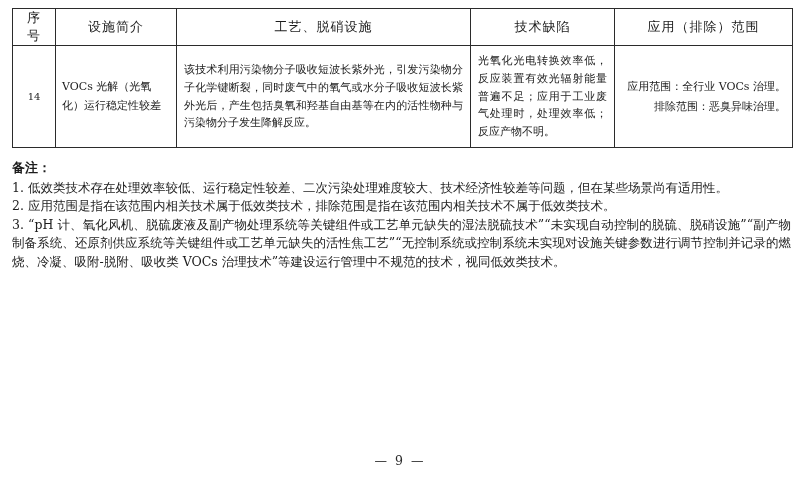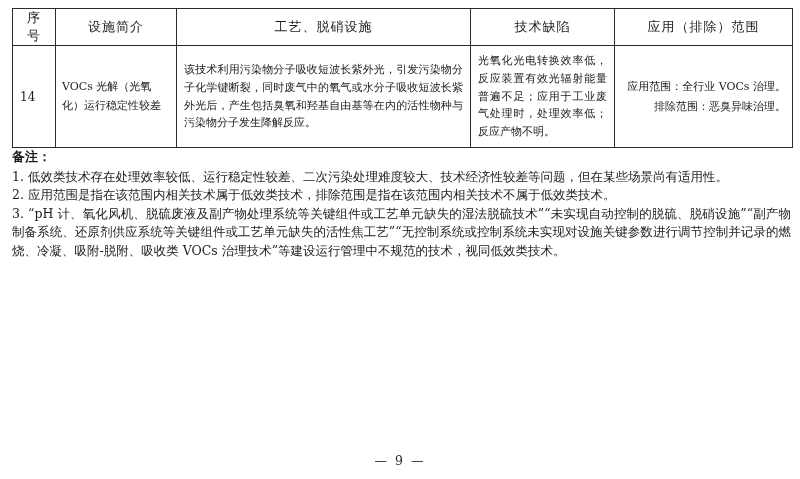--- a/index.html
+++ b/index.html
@@ -33,22 +33,22 @@
     padding: 0 14px;
     letter-spacing: 1px;
   }
   .tech-table td {
     font-size: 11px;
     vertical-align: middle;
     padding: 4px 7px;
     height: 93px;
   }
   td.cell-index {
-    text-align: left;
-    font-size: 12px;
+    text-align: center;
+    font-size: 10px;
   }
   td.cell-name {
     line-height: 1.7;
     text-align: left;
     padding: 4px 6px;
   }
   td.cell-process {
     line-height: 1.6;
     text-align: justify;
   }
@@ -56,21 +56,21 @@
     line-height: 1.62;
     text-align: justify;
   }
   td.cell-scope {
     white-space: pre-line;
     line-height: 1.75;
     padding: 4px 6px;
     text-align: right;
   }
   .notes {
-    margin: 0 0 0 12px;
+    margin: 11px 0 0 12px;
     width: 779px;
     font-size: 12.5px;
     line-height: 18.5px;
   }
   .notes-title {
     font-weight: bold;
     font-size: 13px;
     margin-bottom: 1px;
   }
   .note-item {

